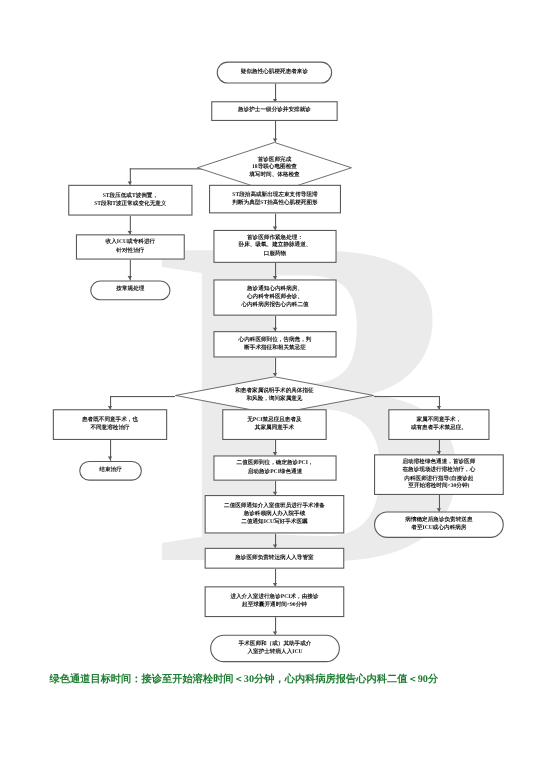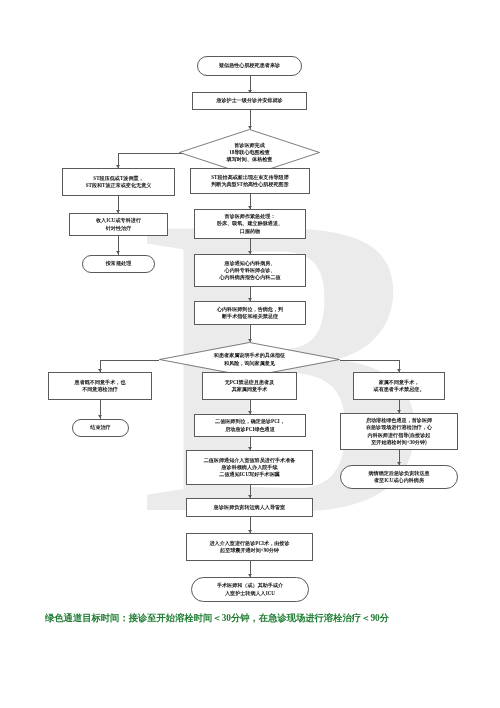--- a/index.html
+++ b/index.html
@@ -252,15 +252,15 @@
 在急诊现场进行溶栓治疗，心
 内科医师进行指导(自接诊起
 至开始溶栓时间&lt;30分钟)</span>
   </div>
 
   <div class="node term" style="left:340px;top:465px;width:118px;height:24px;">
     <span>病情稳定后急诊负责转送患
 者至ICU或心内科病房</span>
   </div>
 
-  <div class="footer" style="color: rgb(30, 125, 50);">绿色通道目标时间：接诊至开始溶栓时间＜30分钟，在急诊现场进行溶栓治疗＜90分</div>
+  <div class="footer" style="color: rgb(30, 125, 50);">绿色通道目标时间：接诊至开始溶栓时间＜30分钟，心内科病房报告心内科二值＜90分</div>
 
 </div>
 
 </body></html>

